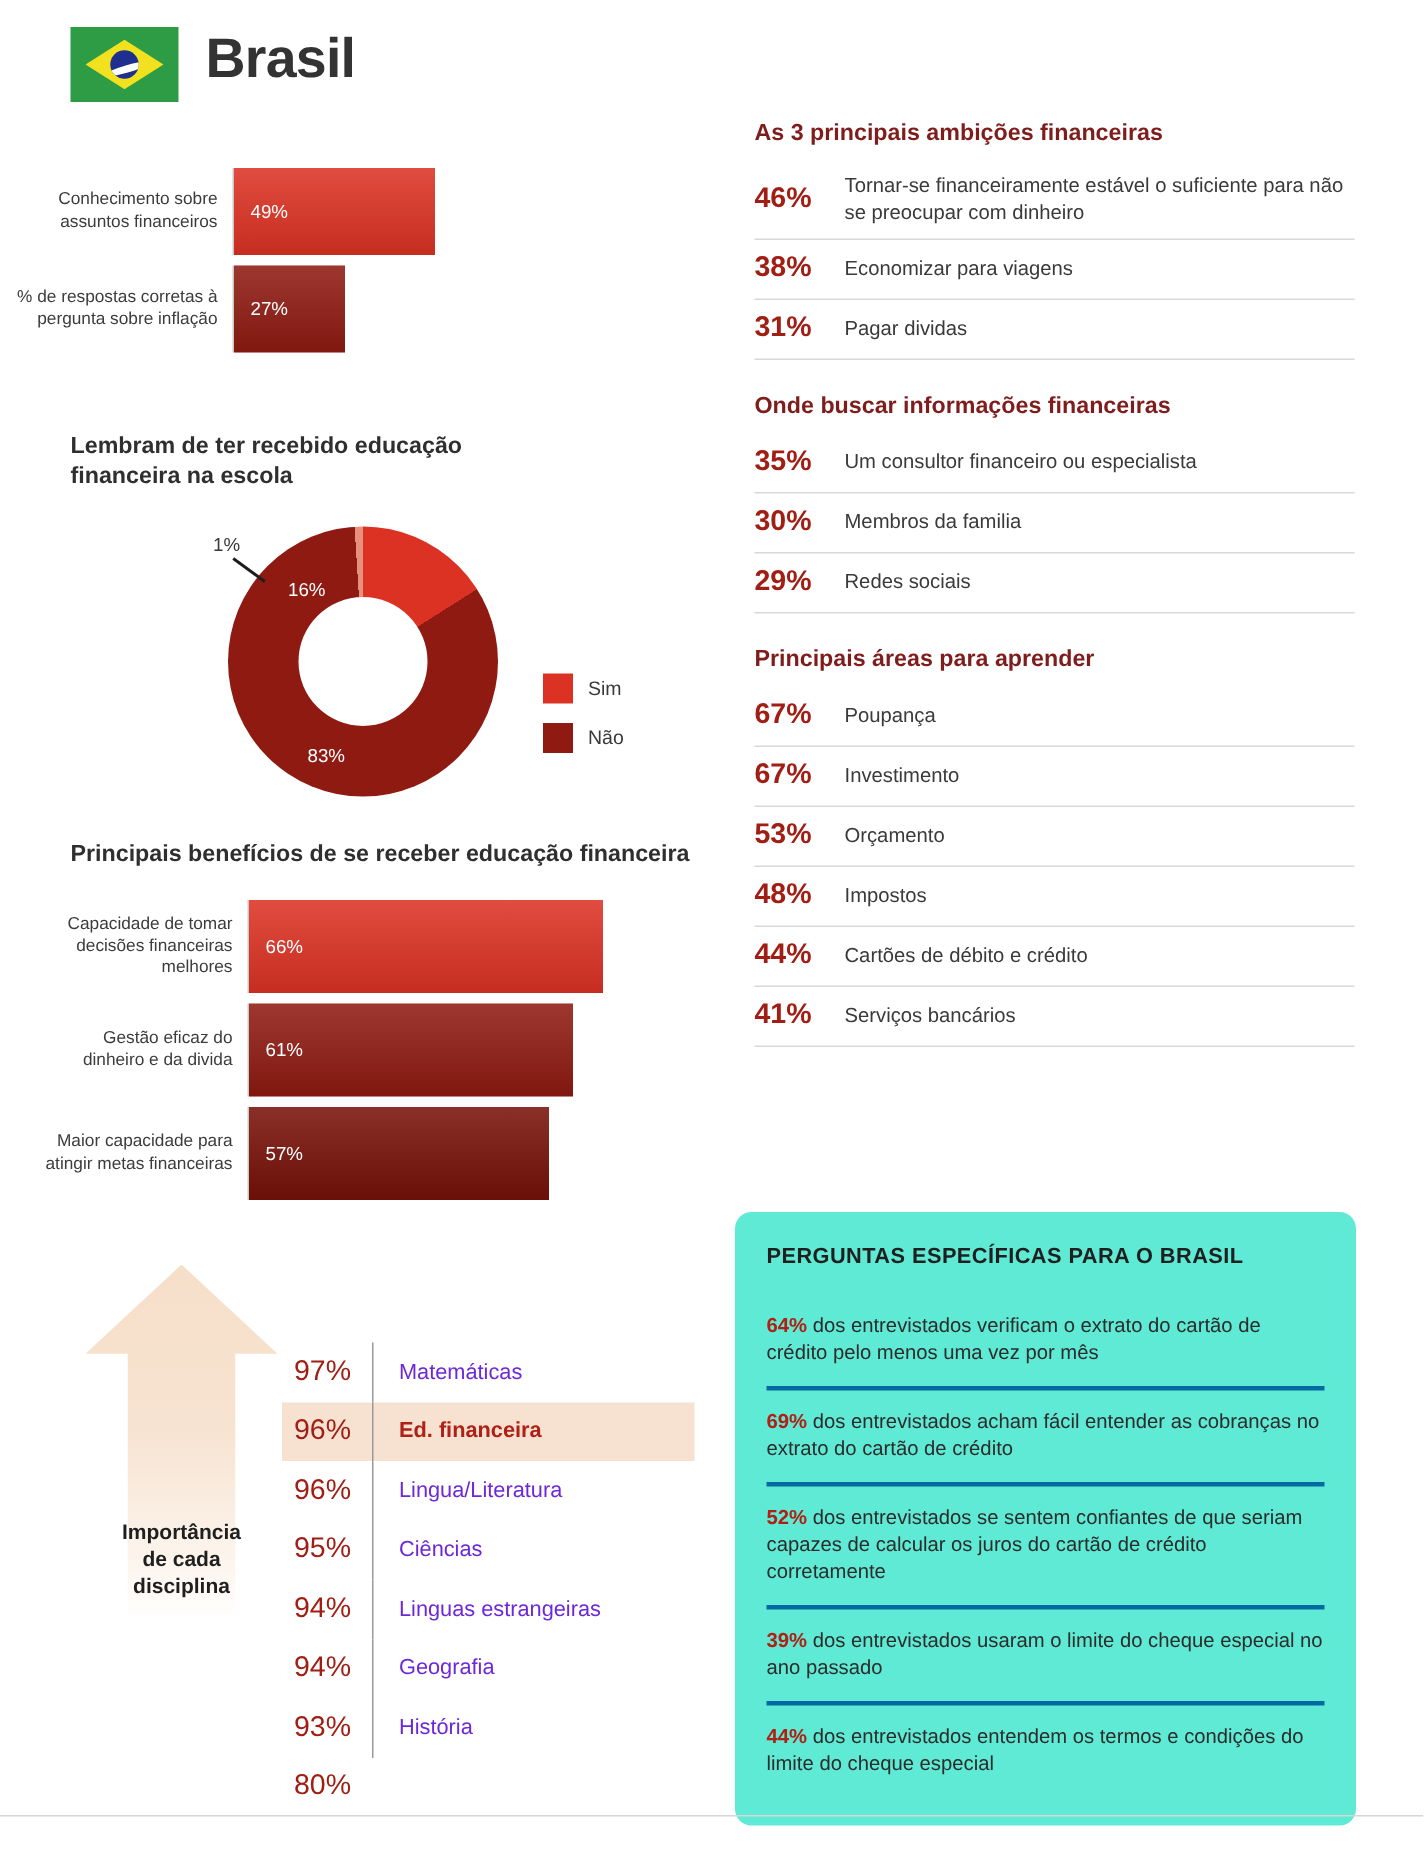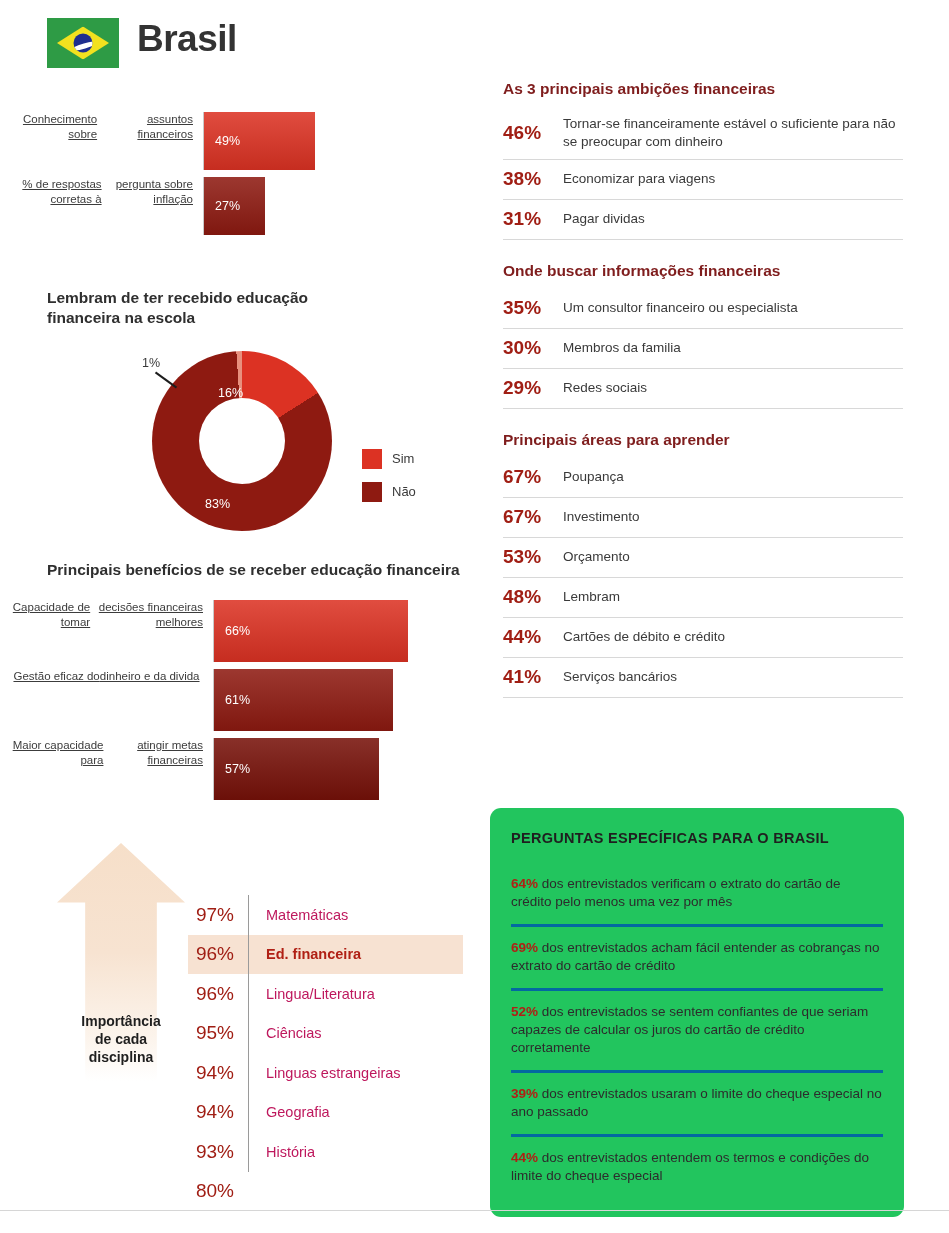--- a/index.html
+++ b/index.html
@@ -32,23 +32,23 @@
 
   
   .left-col { position: absolute; left: 0; top: 0; width: 490px; height: 1233px; }
 
   .sec-title { font-size: 15.5px; font-weight: bold; color: #2f2f2f; line-height: 1.32; }
 
   
   .barchart { position: relative; }
   .bar-row { display: flex; align-items: stretch; }
   .bar-label {
-    width: 203px; text-align: right; padding-right: 10px;
+    width: 155px; text-align: right; padding-right: 10px;
     font-size: 11.5px; line-height: 1.3; color: #3c3c3c;
-    display: flex; flex-direction: row; justify-content: center; text-decoration: underline;
+    display: flex; flex-direction: column; justify-content: center;
   }
   .bar-track { flex: 1; display: flex; align-items: center; border-left: 1.5px solid #c9c9c9; }
   .bar {
     height: 100%; display: flex; align-items: center;
     background-image: linear-gradient(to bottom, rgba(255,255,255,0.13), rgba(0,0,0,0.10));
   }
   .bar-val { color: #ffffff; font-size: 12.5px; padding-left: 11px; white-space: nowrap; }
   .bar-gap { height: 7px; }
 
   
@@ -76,39 +76,39 @@
   .arrow-text {
     position: absolute; left: 57px; top: 1013px; width: 128px;
     text-align: center; font-size: 14px; font-weight: bold; line-height: 1.28; color: #1f1f1f;
   }
   .disc-list { position: absolute; left: 188px; top: 895px; width: 275px; }
   .disc-row { display: flex; align-items: center; height: 39.5px; }
   .disc-pct {
     width: 60px; text-align: right; padding-right: 14px;
     font-size: 19px; font-weight: normal; color: #A01E14;
   }
-  .disc-name { padding-left: 17px; font-size: 14.5px; color: #be185d; border-left: 1.5px solid #9a9a9a; height: 100%; display: flex; align-items: center; flex: 1; }
+  .disc-name { padding-left: 17px; font-size: 14.5px; color: #6d28d9; border-left: 1.5px solid #9a9a9a; height: 100%; display: flex; align-items: center; flex: 1; }
   .disc-row.hl { background: #F7E2D2; }
   .disc-row.hl .disc-name { color: #B02015; font-weight: bold; }
 
   
   .right-col { position: absolute; left: 503px; top: 0; width: 400px; }
   .r-sec { margin-bottom: 22px; }
   .r-sec-title { font-size: 15.5px; font-weight: bold; color: #7f1d1d; margin-bottom: 9px; }
   .r-row {
     display: flex; align-items: center; gap: 12px;
     padding: 8px 0 9px 0; border-bottom: 1px solid #d8d8d8; min-height: 40px;
   }
   .r-pct { font-size: 19px; font-weight: bold; color: #A01E14; min-width: 48px; }
   .r-lbl { font-size: 13.5px; line-height: 1.3; color: #3a3a3a; }
 
   
   .panel {
     position: absolute; left: 490px; top: 808px; width: 414px; height: 409px;
-    background: #22c55e; border-radius: 11px; padding: 22px 21px 10px 21px;
+    background: #5eead4; border-radius: 11px; padding: 22px 21px 10px 21px;
   }
   .panel-title { font-size: 14.5px; font-weight: bold; letter-spacing: 0.3px; color: #1f1f1f; margin-bottom: 17px; }
   .panel-row { padding: 12px 0 13px 0; border-bottom: 3px solid #0369a1; font-size: 13.5px; line-height: 1.33; color: #2c2c2c; }
   .panel-row:last-child { border-bottom: none; }
   .panel-pct { font-weight: bold; color: #B02015; }
 
   .footer-rule { position: absolute; left: 0; bottom: 22px; width: 949px; height: 1px; background: #d6d6d6; }
 </style>
 </head>
 <body>
@@ -154,21 +154,21 @@
     </div>
 
     <div style="position:absolute; left:47px; top:288px; width:430px;">
       <div class="sec-title">
         <div>Lembram de ter recebido educação</div>
         <div>financeira na escola</div>
       </div>
 
       <div class="donut-wrap" style="margin-top:22px;">
         <div class="donut" style="background: conic-gradient(#DC3223 0deg 57.6deg, #8E1A11 57.6deg 356.4deg, #E8907E 356.4deg 360deg);"></div>
-        <div class="donut-lbl" style="left:171px; top:35px;">16%</div>
+        <div class="donut-lbl" style="left:145px; top:35px;">16%</div>
         <div class="donut-lbl" style="left:158px; top:146px;">83%</div>
         <div class="donut-lbl outside" style="left:95px; top:5px;">1%</div>
         <div class="leader" style="left:106px; top:28px;"></div>
 
         <div class="legend">
           <div class="legend-row">
             <div class="swatch" style="background:#DC3223;"></div>
             <div class="legend-lbl">Sim</div>
           </div>
           <div class="legend-row">
@@ -305,21 +305,21 @@
       <div class="r-row">
         <div class="r-pct">67%</div>
         <div class="r-lbl">Investimento</div>
       </div>
       <div class="r-row">
         <div class="r-pct">53%</div>
         <div class="r-lbl">Orçamento</div>
       </div>
       <div class="r-row">
         <div class="r-pct">48%</div>
-        <div class="r-lbl">Lembram</div>
+        <div class="r-lbl">Impostos</div>
       </div>
       <div class="r-row">
         <div class="r-pct">44%</div>
         <div class="r-lbl">Cartões de débito e crédito</div>
       </div>
       <div class="r-row">
         <div class="r-pct">41%</div>
         <div class="r-lbl">Serviços bancários</div>
       </div>
     </div>

